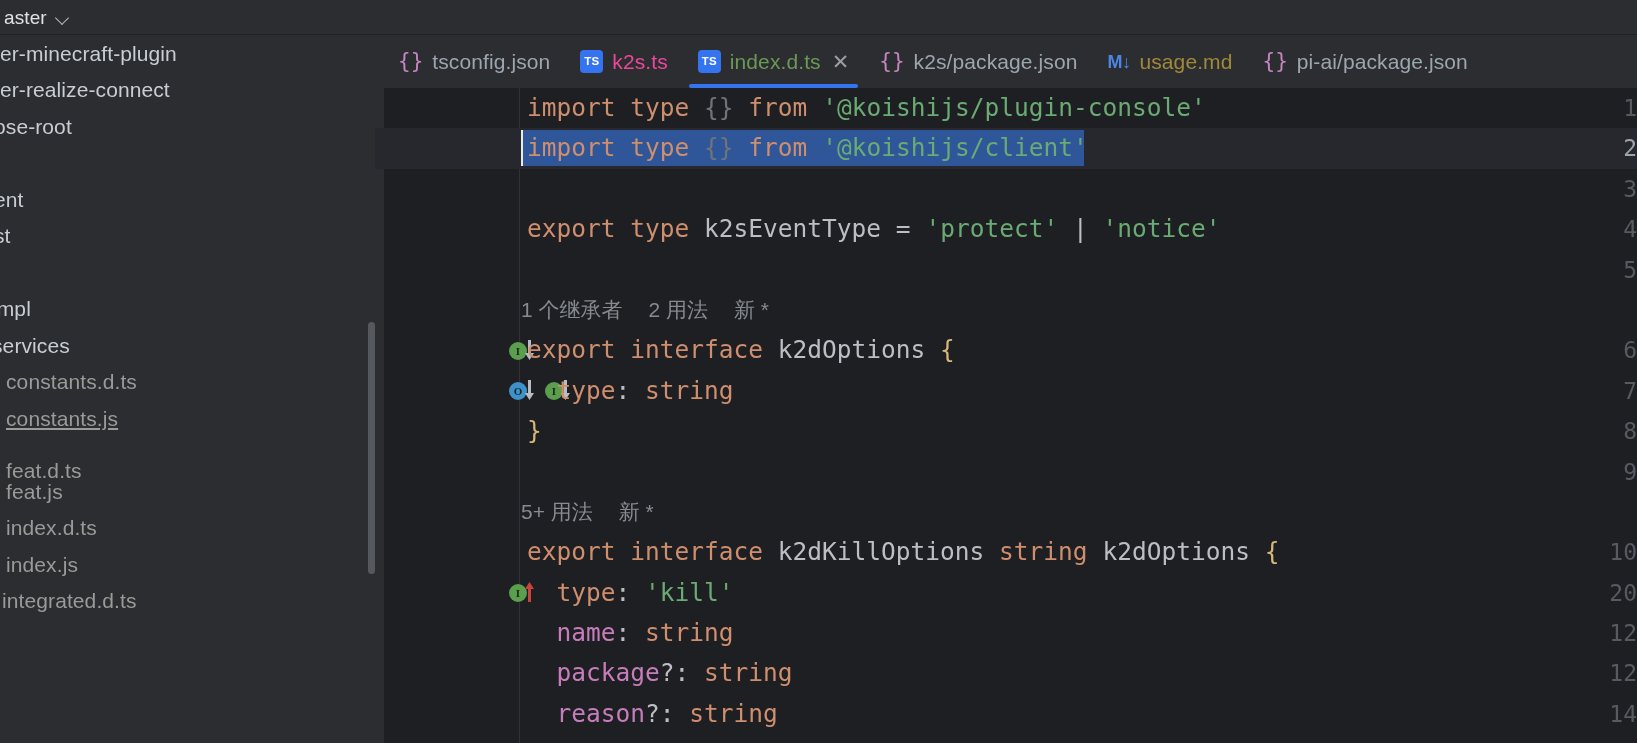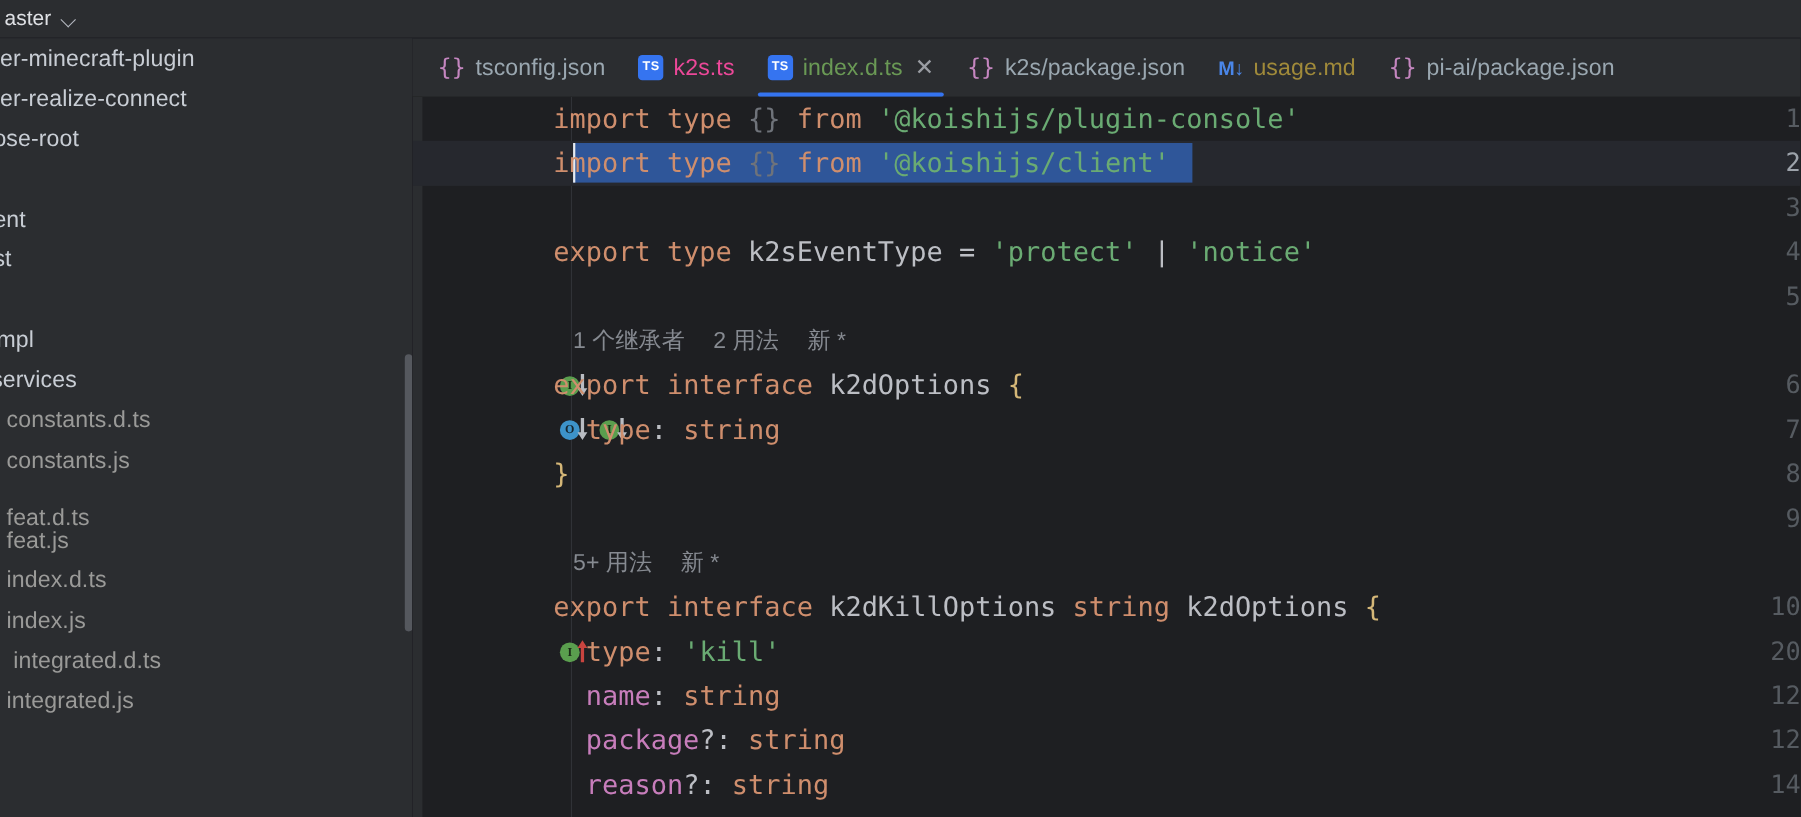--- a/index.html
+++ b/index.html
@@ -146,21 +146,21 @@
     font-family:"Liberation Serif", serif;
   }
   .dot.green{ background:#5a9e4e; color:#1a2a16; }
   .dot.blue { background:#3d93c9; color:#15262f; }
   .arr{
     position:absolute; left:14px; top:-1px; width:13px; height:26px;
   }
   .arr svg{ display:block; }
 
   .codetext{
-    position:absolute; left:128px; top:0; height:40.4px;
+    position:absolute; left:152px; top:0; height:40.4px;
     font-size:24.5px; line-height:40.4px; white-space:pre;
     padding-left:0px;
     font-family:"DejaVu Sans Mono", monospace;
   }
   .codetext .ind{ display:inline-block; }
 
   
   .kw  { color:#cf8e6d; }
   .str { color:#6aab73; }
   .type{ color:#bcbec4; }
@@ -227,39 +227,36 @@
         <div class="tree-row">
           <span class="tree-label t-dir" style="margin-left: -8px;">impl</span>
         </div>
         <div class="tree-row">
           <span class="tree-label t-dir" style="margin-left: -8px;">services</span>
         </div>
         <div class="tree-row">
           <span class="tree-label t-file" style="margin-left: 6px;">constants.d.ts</span>
         </div>
         <div class="tree-row">
-          <span class="tree-label t-file" style="margin-left: 6px;">constants.js</span>
+          <span class="tree-label t-file" style="margin-left: 6px; text-decoration: underline;">constants.js</span>
         </div>
         <div class="tree-row">
           <span class="tree-label t-file" style="margin-left: 6px; margin-top: 32px;">feat.d.ts</span>
         </div>
         <div class="tree-row">
           <span class="tree-label t-file" style="margin-left: 6px;">feat.js</span>
         </div>
         <div class="tree-row">
           <span class="tree-label t-file" style="margin-left: 6px;">index.d.ts</span>
         </div>
         <div class="tree-row">
           <span class="tree-label t-file" style="margin-left: 6px;">index.js</span>
         </div>
         <div class="tree-row">
-          <span class="tree-label t-file" style="margin-left: 12px;">integrated.d.ts</span>
-        </div>
-        <div class="tree-row">
-          <span class="tree-label t-file" style="margin-left: 6px;">integrated.js</span>
+          <span class="tree-label t-file" style="margin-left: 2px;">integrated.d.ts</span>
         </div>
       </div>
     <div class="sb-scrollbar"></div>
   </div>
 
   <div class="editor">
 
     <div class="tabstrip" id="tabstrip">
         <div class="tab json">
           <span class="ic-json">{}</span>

